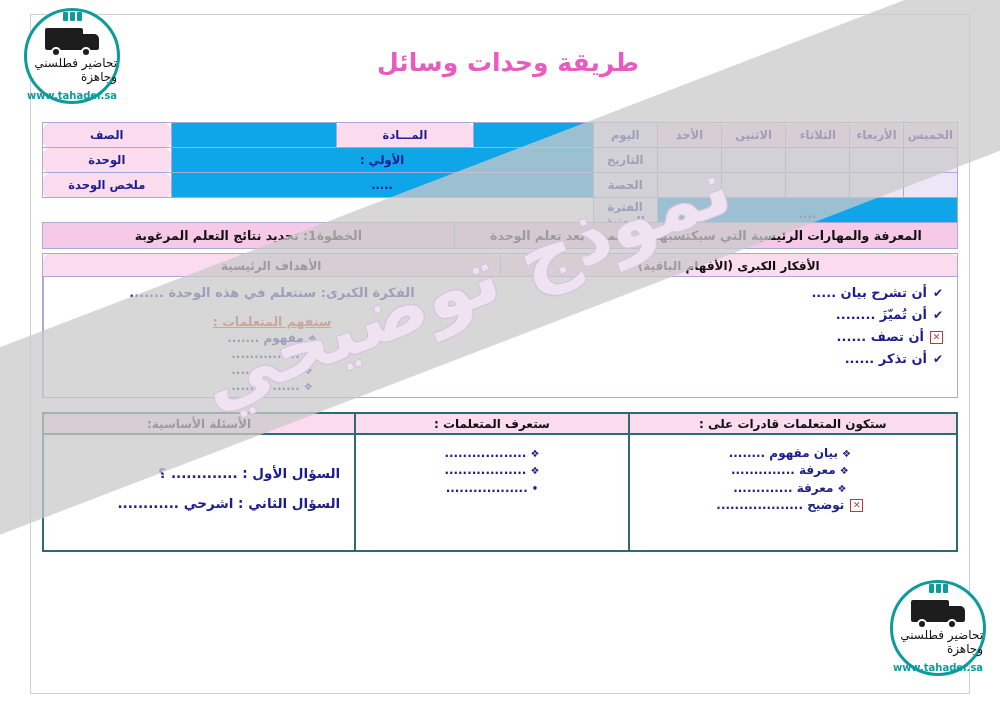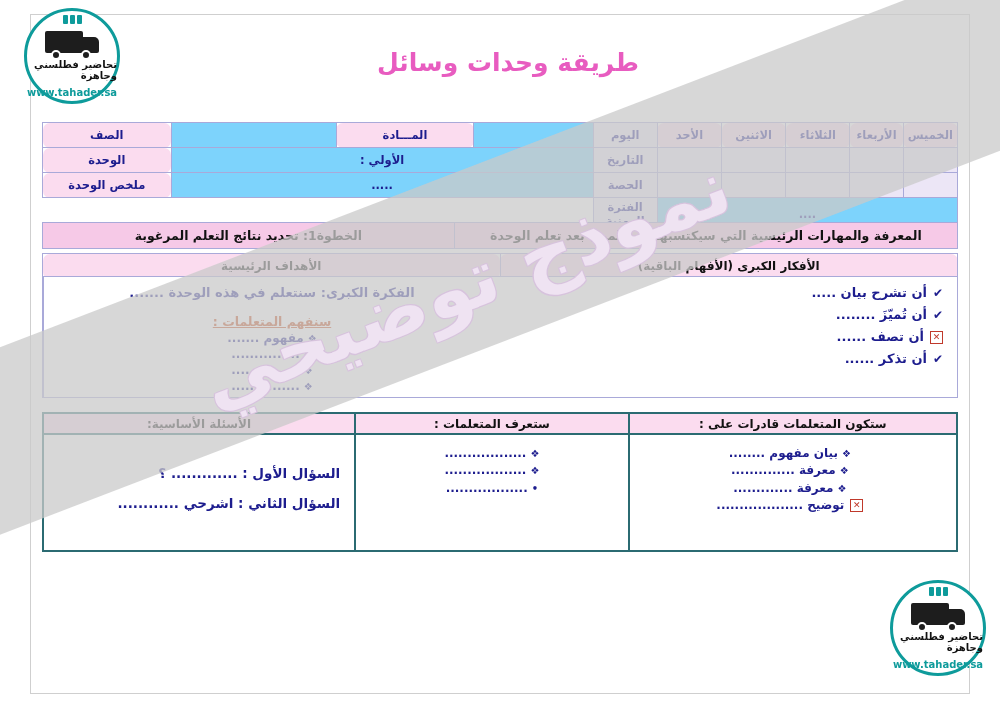--- a/index.html
+++ b/index.html
@@ -36,39 +36,39 @@
     box-sizing:border-box;
   }
   .logo.tl{left:24px;top:8px;}
   .logo.br{left:890px;top:580px;}
   .logo .truck{width:54px;height:30px;position:relative;margin-bottom:2px;}
   .logo .truck .body{position:absolute;left:0;top:4px;width:38px;height:22px;background:#1d1d1d;border-radius:2px;}
   .logo .truck .cab{position:absolute;left:36px;top:10px;width:18px;height:16px;background:#1d1d1d;border-radius:2px 5px 2px 2px;}
   .logo .truck .w1,.logo .truck .w2{position:absolute;bottom:-3px;width:10px;height:10px;border-radius:50%;background:#1d1d1d;border:2px solid #fff;box-sizing:border-box;}
   .logo .truck .w1{left:6px;}
   .logo .truck .w2{left:36px;}
-  .logo .ln1{font-size:10px;color:#111;font-weight:bold;}
+  .logo .ln1{font-size:12px;color:#111;font-weight:normal;}
   .logo .ln2{font-size:10px;color:#0e9b9b;font-weight:bold;margin-top:6px;}
   .logo .bars{display:flex;gap:2px;margin-bottom:3px;}
   .logo .bars i{display:block;width:5px;height:9px;background:#0e9b9b;border-radius:1px;}
 
   h1.title{
     position:absolute;left:16px;right:0;top:48px;margin:0;
     text-align:center;color:#e85cc0;font-size:25px;font-weight:bold;
     font-family:"DejaVu Sans","Liberation Sans",sans-serif;
     z-index:4;
   }
 
   table{border-collapse:collapse;}
   .tbl{position:absolute;z-index:3;}
   .tbl td,.tbl th{
     border:1px solid #a9a9d9;
     font-size:11.5px;color:#1d1d8e;
     padding:2px 4px;height:19px;text-align:center;
-    background:#7dd3fc;
+    background:#0ea5e9;
   }
   .pink{background:#fbdcef !important;border-radius:7px;}
   .pink-dark{background:#f6c9e7 !important;}
   .lav{background:#ece6f6 !important;}
   .bold{font-weight:bold;}
   .blk{color:#111;}
 
   
   #top-table{left:42px;top:122px;width:916px;}
   #top-table td{height:20px;}

